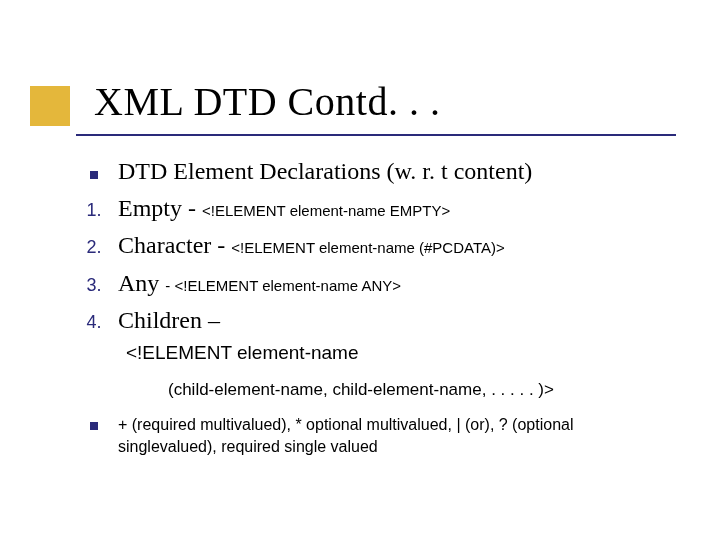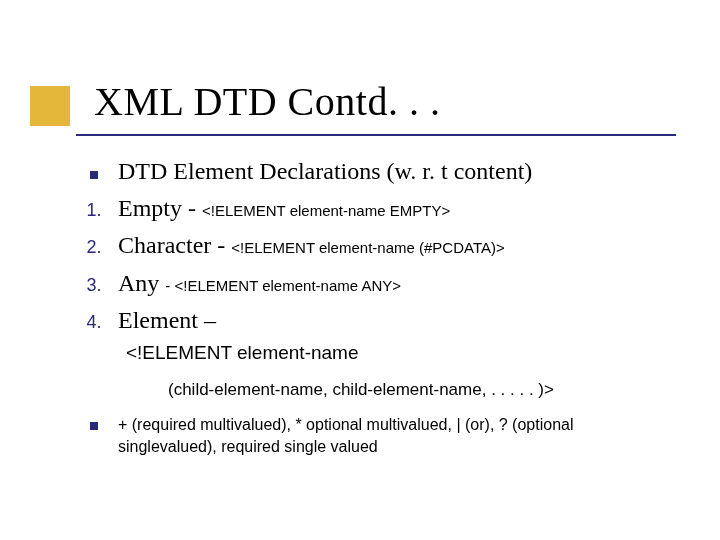--- a/index.html
+++ b/index.html
@@ -150,21 +150,21 @@
       <div class="content">
         <span>Any </span><span class="code-inline">-  </span><span class="code-inline">&lt;!ELEMENT element-name ANY&gt;</span>
       </div>
     </div>
 
     <div class="row">
       <div class="bullet-col">
           <span class="num">4.</span>
         </div>
       <div class="content">
-        <span>Element –</span>
+        <span>Children –</span>
       </div>
     </div>
 
     <div class="sub1">&lt;!ELEMENT element-name</div>
     <div class="sub2">(child-element-name, child-element-name, . . . . . )&gt;</div>
 
     <div class="row last-row">
       <div class="bullet-col">
           <div class="square-bullet"></div>
         </div>

